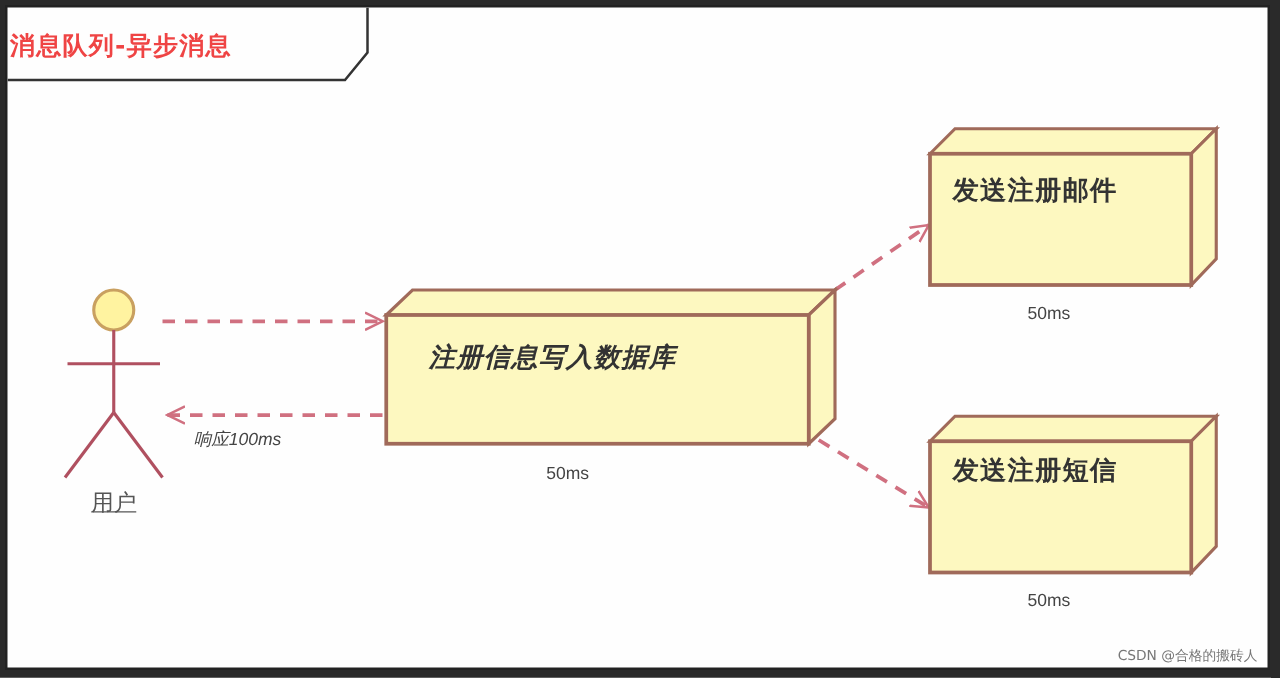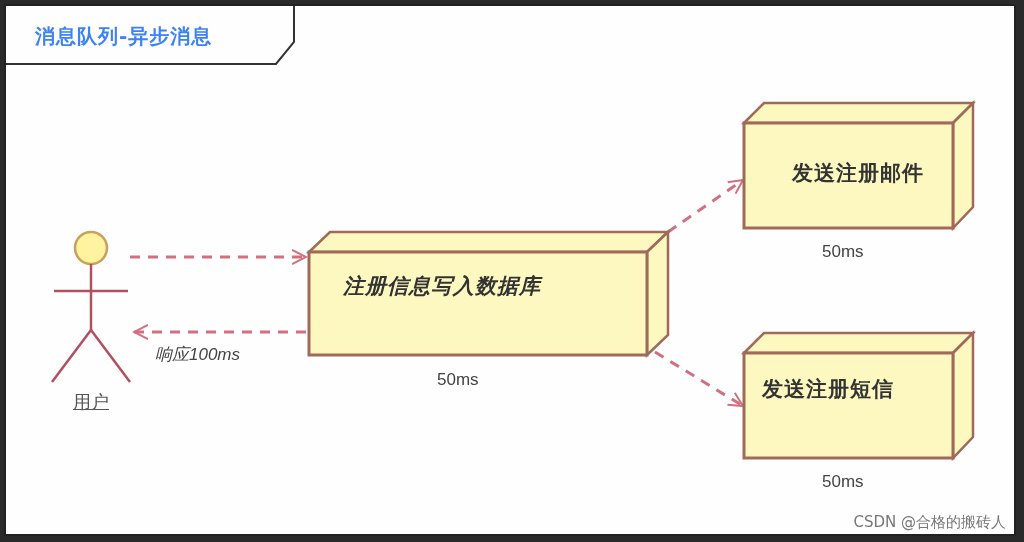--- a/index.html
+++ b/index.html
@@ -1,24 +1,24 @@
 <!DOCTYPE html>
 <html><head>
 <meta charset="utf-8">
 <style>
   html, body { margin:0; padding:0; background:#2a2a2a; }
   body { width:1024px; height:542px; position:relative; overflow:hidden; font-family:"DejaVu Sans", sans-serif; }
   .frame { position:absolute; left:4px; top:4px; width:1012px; height:532px; background:#fefefe; border:2px solid #222; box-sizing:border-box; }
   .title-tab { position:absolute; left:0; top:0; }
-  .title-text { position:absolute; left:29px; top:17px; font-size:20px; color:#3b82f6; letter-spacing:1px; font-weight:bold; }
+  .title-text { position:absolute; left:2px; top:17px; font-size:20px; color:#ef4444; letter-spacing:1px; font-weight:bold; }
   svg.diagram { position:absolute; left:0; top:0; }
   .node-label { position:absolute; font-family:"DejaVu Serif", serif; font-weight:bold; color:#333; font-size:21px; letter-spacing:1px; }
-  .time-label { position:absolute; font-family:"Liberation Sans", sans-serif; color:#444; font-size:17px; }
+  .time-label { position:absolute; font-family:"Liberation Sans", sans-serif; color:#444; font-size:14px; }
   .actor-label { position:absolute; font-family:"DejaVu Serif", serif; color:#555; font-size:18px;text-decoration:underline; }
-  .watermark { position:absolute; right:18px; bottom:10px; font-size:15px; color:#777; font-family:"DejaVu Sans", sans-serif; }
+  .watermark { position:absolute; right:18px; bottom:10px; font-size:11px; color:#777; font-family:"DejaVu Sans", sans-serif; }
 </style>
 </head>
 <body>
 
 <div class="frame">
   <svg class="title-tab" width="300" height="60">
     <path d="M0 58 L270 58 L288 36 L288 0" fill="none" stroke="#333" stroke-width="2"></path>
   </svg>
   <div class="title-text">消息队列-异步消息</div>
 </div>
@@ -58,22 +58,22 @@
   <g>
     <polygon points="744,353 764,333 973,333 953,353" fill="#fdf8c0" stroke="#a06a5a" stroke-width="2.5"></polygon>
     <polygon points="953,353 973,333 973,437 953,458" fill="#fdf8c0" stroke="#a06a5a" stroke-width="2.5"></polygon>
     <rect x="744" y="353" width="209" height="105" fill="#fdf8c0" stroke="#a06a5a" stroke-width="3"></rect>
   </g>
 </svg>
 
 <div class="node-label" style="left:343px; top:272px;font-style:italic;">注册信息写入数据库</div>
 <div class="time-label" style="left:437px; top:370px;">50ms</div>
 
-<div class="node-label" style="left:762px; top:159px;margin-left:30px;">发送注册邮件</div>
+<div class="node-label" style="left:762px; top:138px;">发送注册邮件</div>
 <div class="time-label" style="left:822px; top:242px;">50ms</div>
 
-<div class="node-label" style="left:762px; top:375px;text-align:center;">发送注册短信</div>
+<div class="node-label" style="left:762px; top:362px;text-align:center;">发送注册短信</div>
 <div class="time-label" style="left:822px; top:472px;">50ms</div>
 
 <div class="time-label" style="left:155px; top:343px;font-style:italic;">响应100ms</div>
 <div class="actor-label" style="left:73px; top:390px;">用户</div>
 
 <div class="watermark">CSDN @合格的搬砖人</div>
 
 </body></html>

